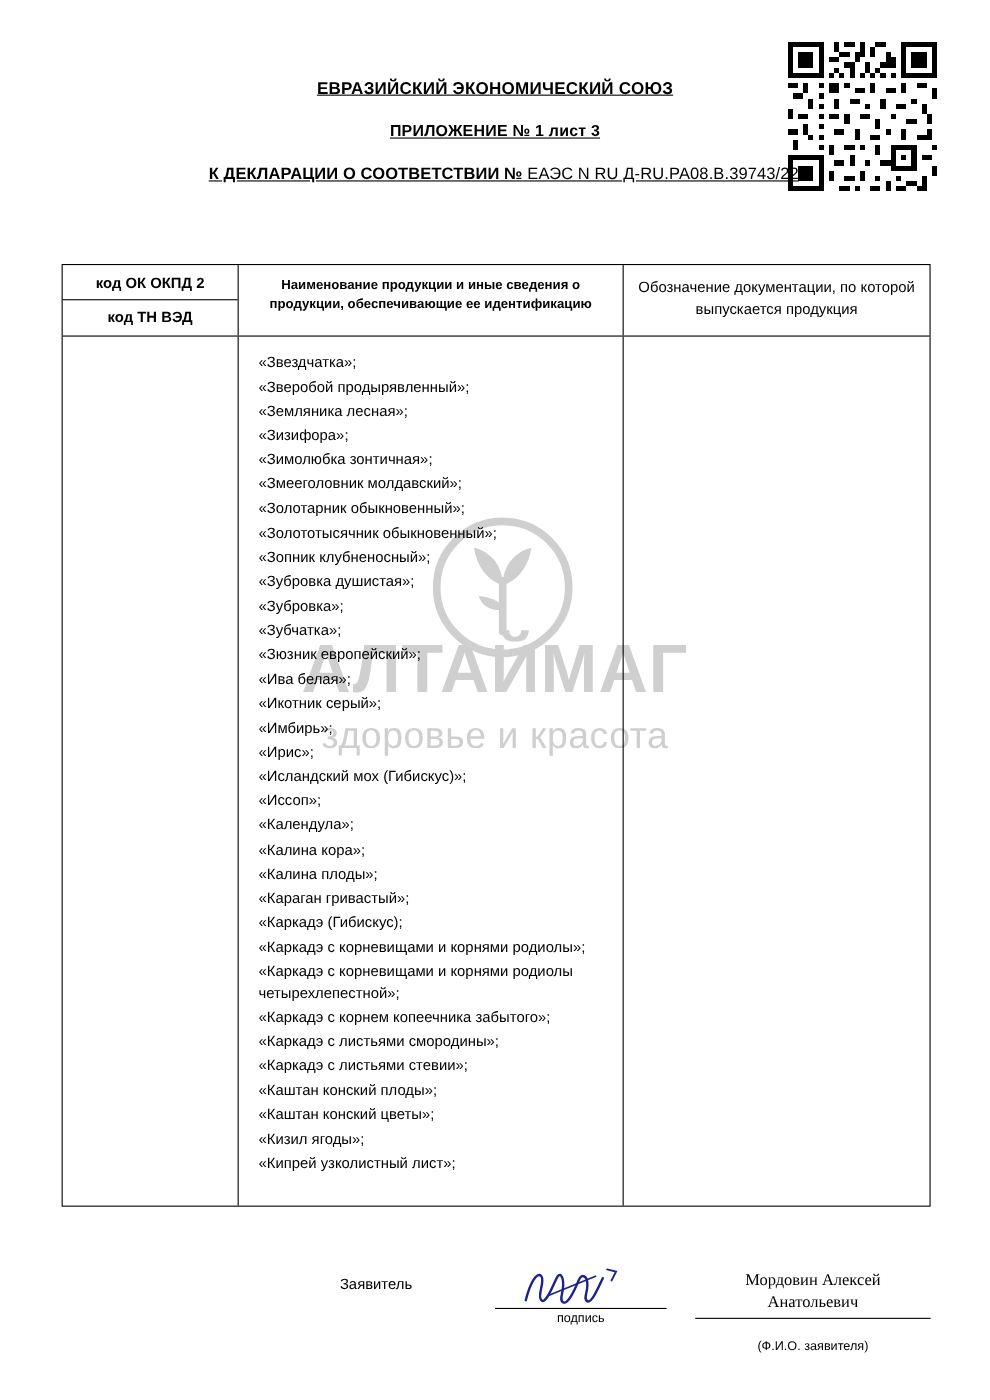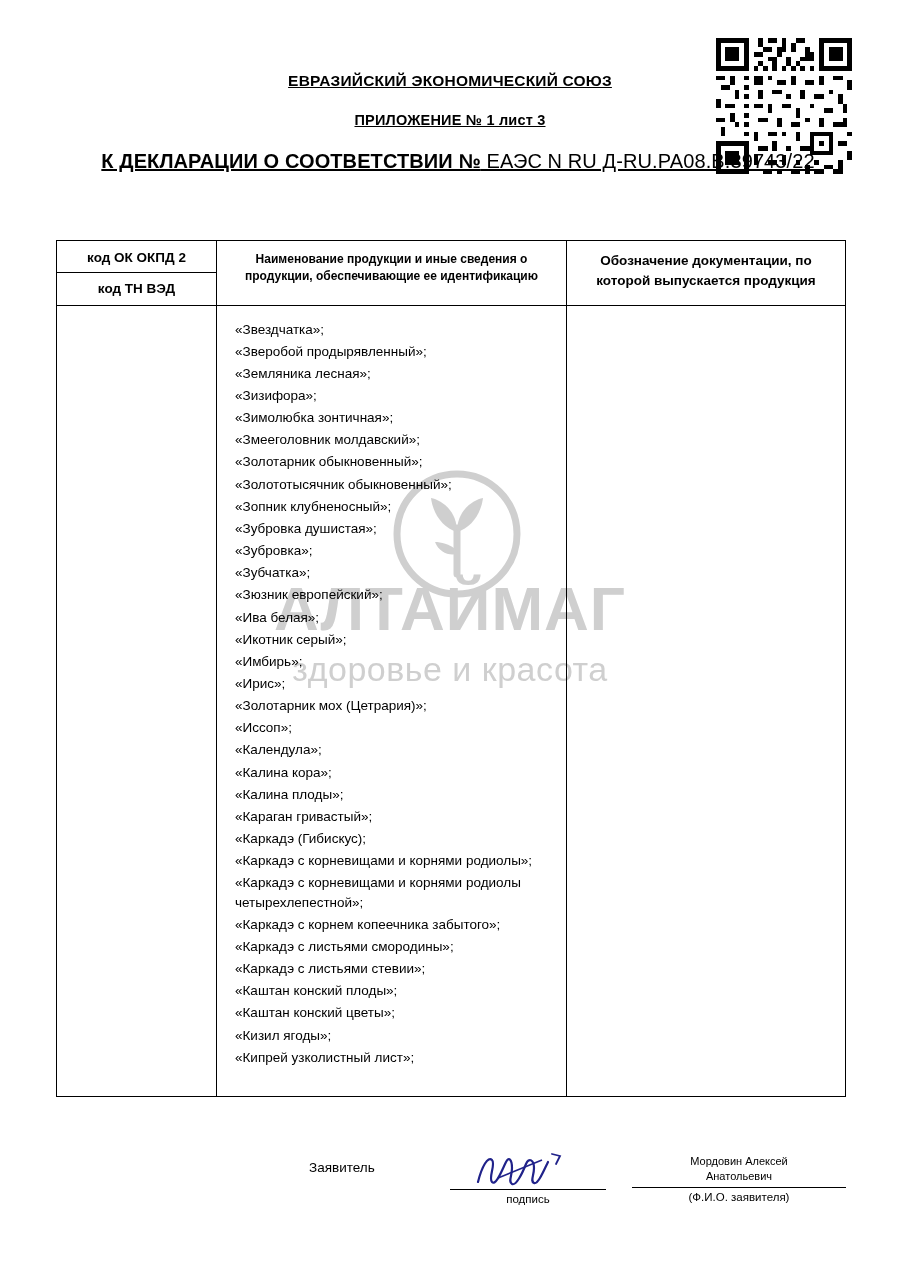--- a/index.html
+++ b/index.html
@@ -48,21 +48,21 @@
     letter-spacing: 0.2px;
     margin-bottom: 22px;
   }
   .hdr-line2 {
     font-size: 14.5px;
     font-weight: bold;
     letter-spacing: 0.2px;
     margin-bottom: 22px;
   }
   .hdr-line3 {
-    font-size: 20px;
+    font-size: 15px;
     letter-spacing: 0.1px;
     margin-left: 16px;
   }
   .hdr-line3 b { font-weight: bold; }
 
   
   .watermark {
     position: absolute;
     left: 0;
     top: 470px;
@@ -140,21 +140,21 @@
     font-size: 12px;
     font-weight: bold;
     padding: 10px 10px;
     line-height: 1.45;
   }
   .th-col3 {
     flex: 1;
     box-sizing: border-box;
     text-align: center;
     font-size: 13.5px;
-    font-weight: bold;
+    font-weight: normal;
     padding: 10px 12px;
     line-height: 1.45;
   }
   .tbody {
     display: flex;
     min-height: 790px;
   }
   .td-col1 {
     width: 160px;
     box-sizing: border-box;
@@ -220,32 +220,33 @@
     margin-top: 3px;
   }
   .name-block {
     position: absolute;
     left: 576px;
     top: 4px;
     width: 214px;
     text-align: center;
   }
   .name-line {
-    font-size: 11px;
+    font-size: 15px;
     line-height: 1.35;
+    font-family: Liberation Serif, serif;
   }
   .name-rule {
     border-bottom: 1px solid #000;
     width: 214px;
     height: 1px;
     margin-top: 2px;
   }
   .name-caption {
     font-size: 11.5px;
-    margin-top: 3px;
+    margin-top: 19px;
   }
 </style>
 </head>
 <body>
 
 <div class="page">
 
   <div class="qr-wrap">
     <svg width="136" height="136" viewBox="0 0 29 29" shape-rendering="crispEdges" aria-label="QR">
       <rect width="29" height="29" fill="#ffffff"></rect>
@@ -418,21 +419,21 @@
           <li>«Золототысячник обыкновенный»;</li>
           <li>«Зопник клубненосный»;</li>
           <li>«Зубровка душистая»;</li>
           <li>«Зубровка»;</li>
           <li>«Зубчатка»;</li>
           <li>«Зюзник европейский»;</li>
           <li>«Ива белая»;</li>
           <li>«Икотник серый»;</li>
           <li>«Имбирь»;</li>
           <li>«Ирис»;</li>
-          <li>«Золотарник мох (Цетрария)»;</li>
+          <li>«Исландский мох (Гибискус)»;</li>
           <li>«Иссоп»;</li>
           <li>«Календула»;</li>
           <li>«Калина кора»;</li>
           <li>«Калина плоды»;</li>
           <li>«Караган гривастый»;</li>
           <li>«Каркадэ (Гибискус);</li>
           <li>«Каркадэ с корневищами и корнями родиолы»;</li>
           <li>«Каркадэ с корневищами и корнями родиолы четырехлепестной»;</li>
           <li>«Каркадэ с корнем копеечника забытого»;</li>
           <li>«Каркадэ с листьями смородины»;</li>

